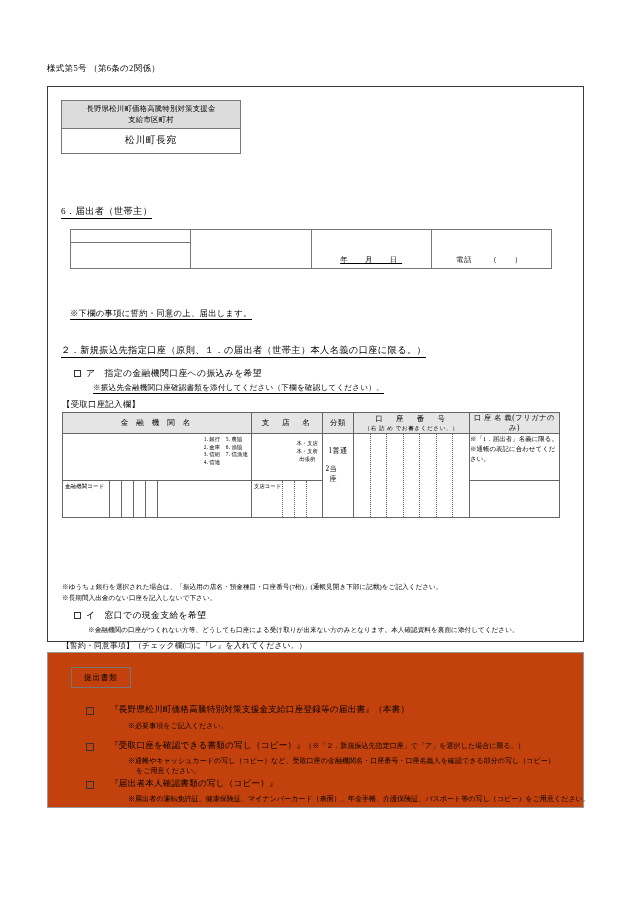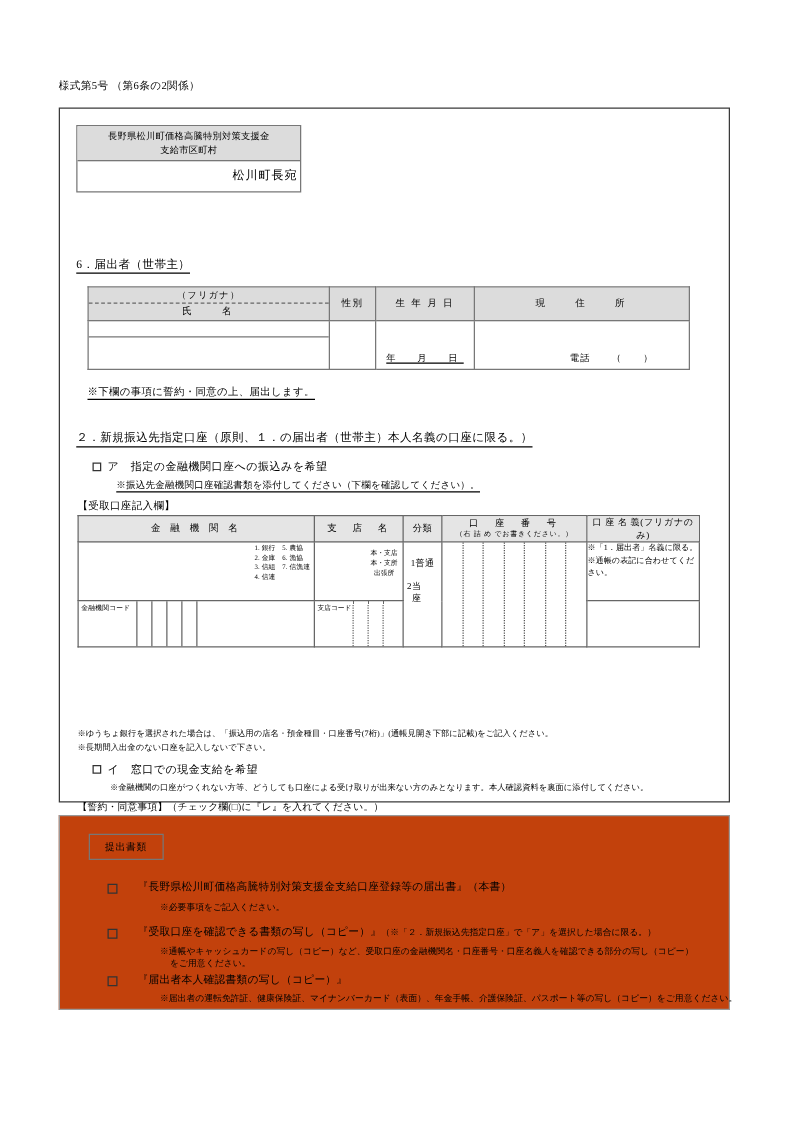--- a/index.html
+++ b/index.html
@@ -71,21 +71,21 @@
     background: #dcdcdc;
     border-bottom: 1px solid #777;
     font-size: 7.4px;
     text-align: center;
     line-height: 1.45;
     padding: 3px 2px 3px 2px;
     letter-spacing: 0.2px;
   }
   .addressee-body {
     font-size: 9.6px;
-    text-align: right;
+    text-align: center;
     padding: 5px 2px 6px 2px;
     letter-spacing: 0.8px;
   }
 
   .sect-label {
     font-size: 9.2px;
     letter-spacing: 0.4px;
     border-bottom: 1px solid #000;
     display: inline-block;
     padding-bottom: 0px;
@@ -439,31 +439,20 @@
           <div>長野県松川町価格高騰特別対策支援金</div>
           <div>支給市区町村</div>
         </div>
         <div class="addressee-body">松川町長宛</div>
       </div>
 
       <div class="sect-label s1">6．届出者（世帯主）</div>
 
       <table class="app-tbl">
         <tbody>
-            <tr>
-          <th style="width:192px">
-            <div class="furi-cell">
-              <div class="furi-top">（フリガナ）</div>
-              <div class="furi-bot">氏　　名</div>
-            </div>
-          </th>
-          <th style="width:36px" class="th-cls">性別</th>
-          <th style="width:78px;font-size:7.6px;letter-spacing:1.6px">生 年 月 日</th>
-          <th style="font-size:7.6px;letter-spacing:3px">現　　住　　所</th>
-        </tr>
         <tr>
           <td class="blank-name">
                 <div class="ruled"></div>
               </td>
           <td class="blank-cell"></td>
           <td class="dob-cell">
             <div class="ymd">年　月　日</div>
           </td>
           <td class="addr-cell">
             <div class="tel">電話　　（　　）</div>

